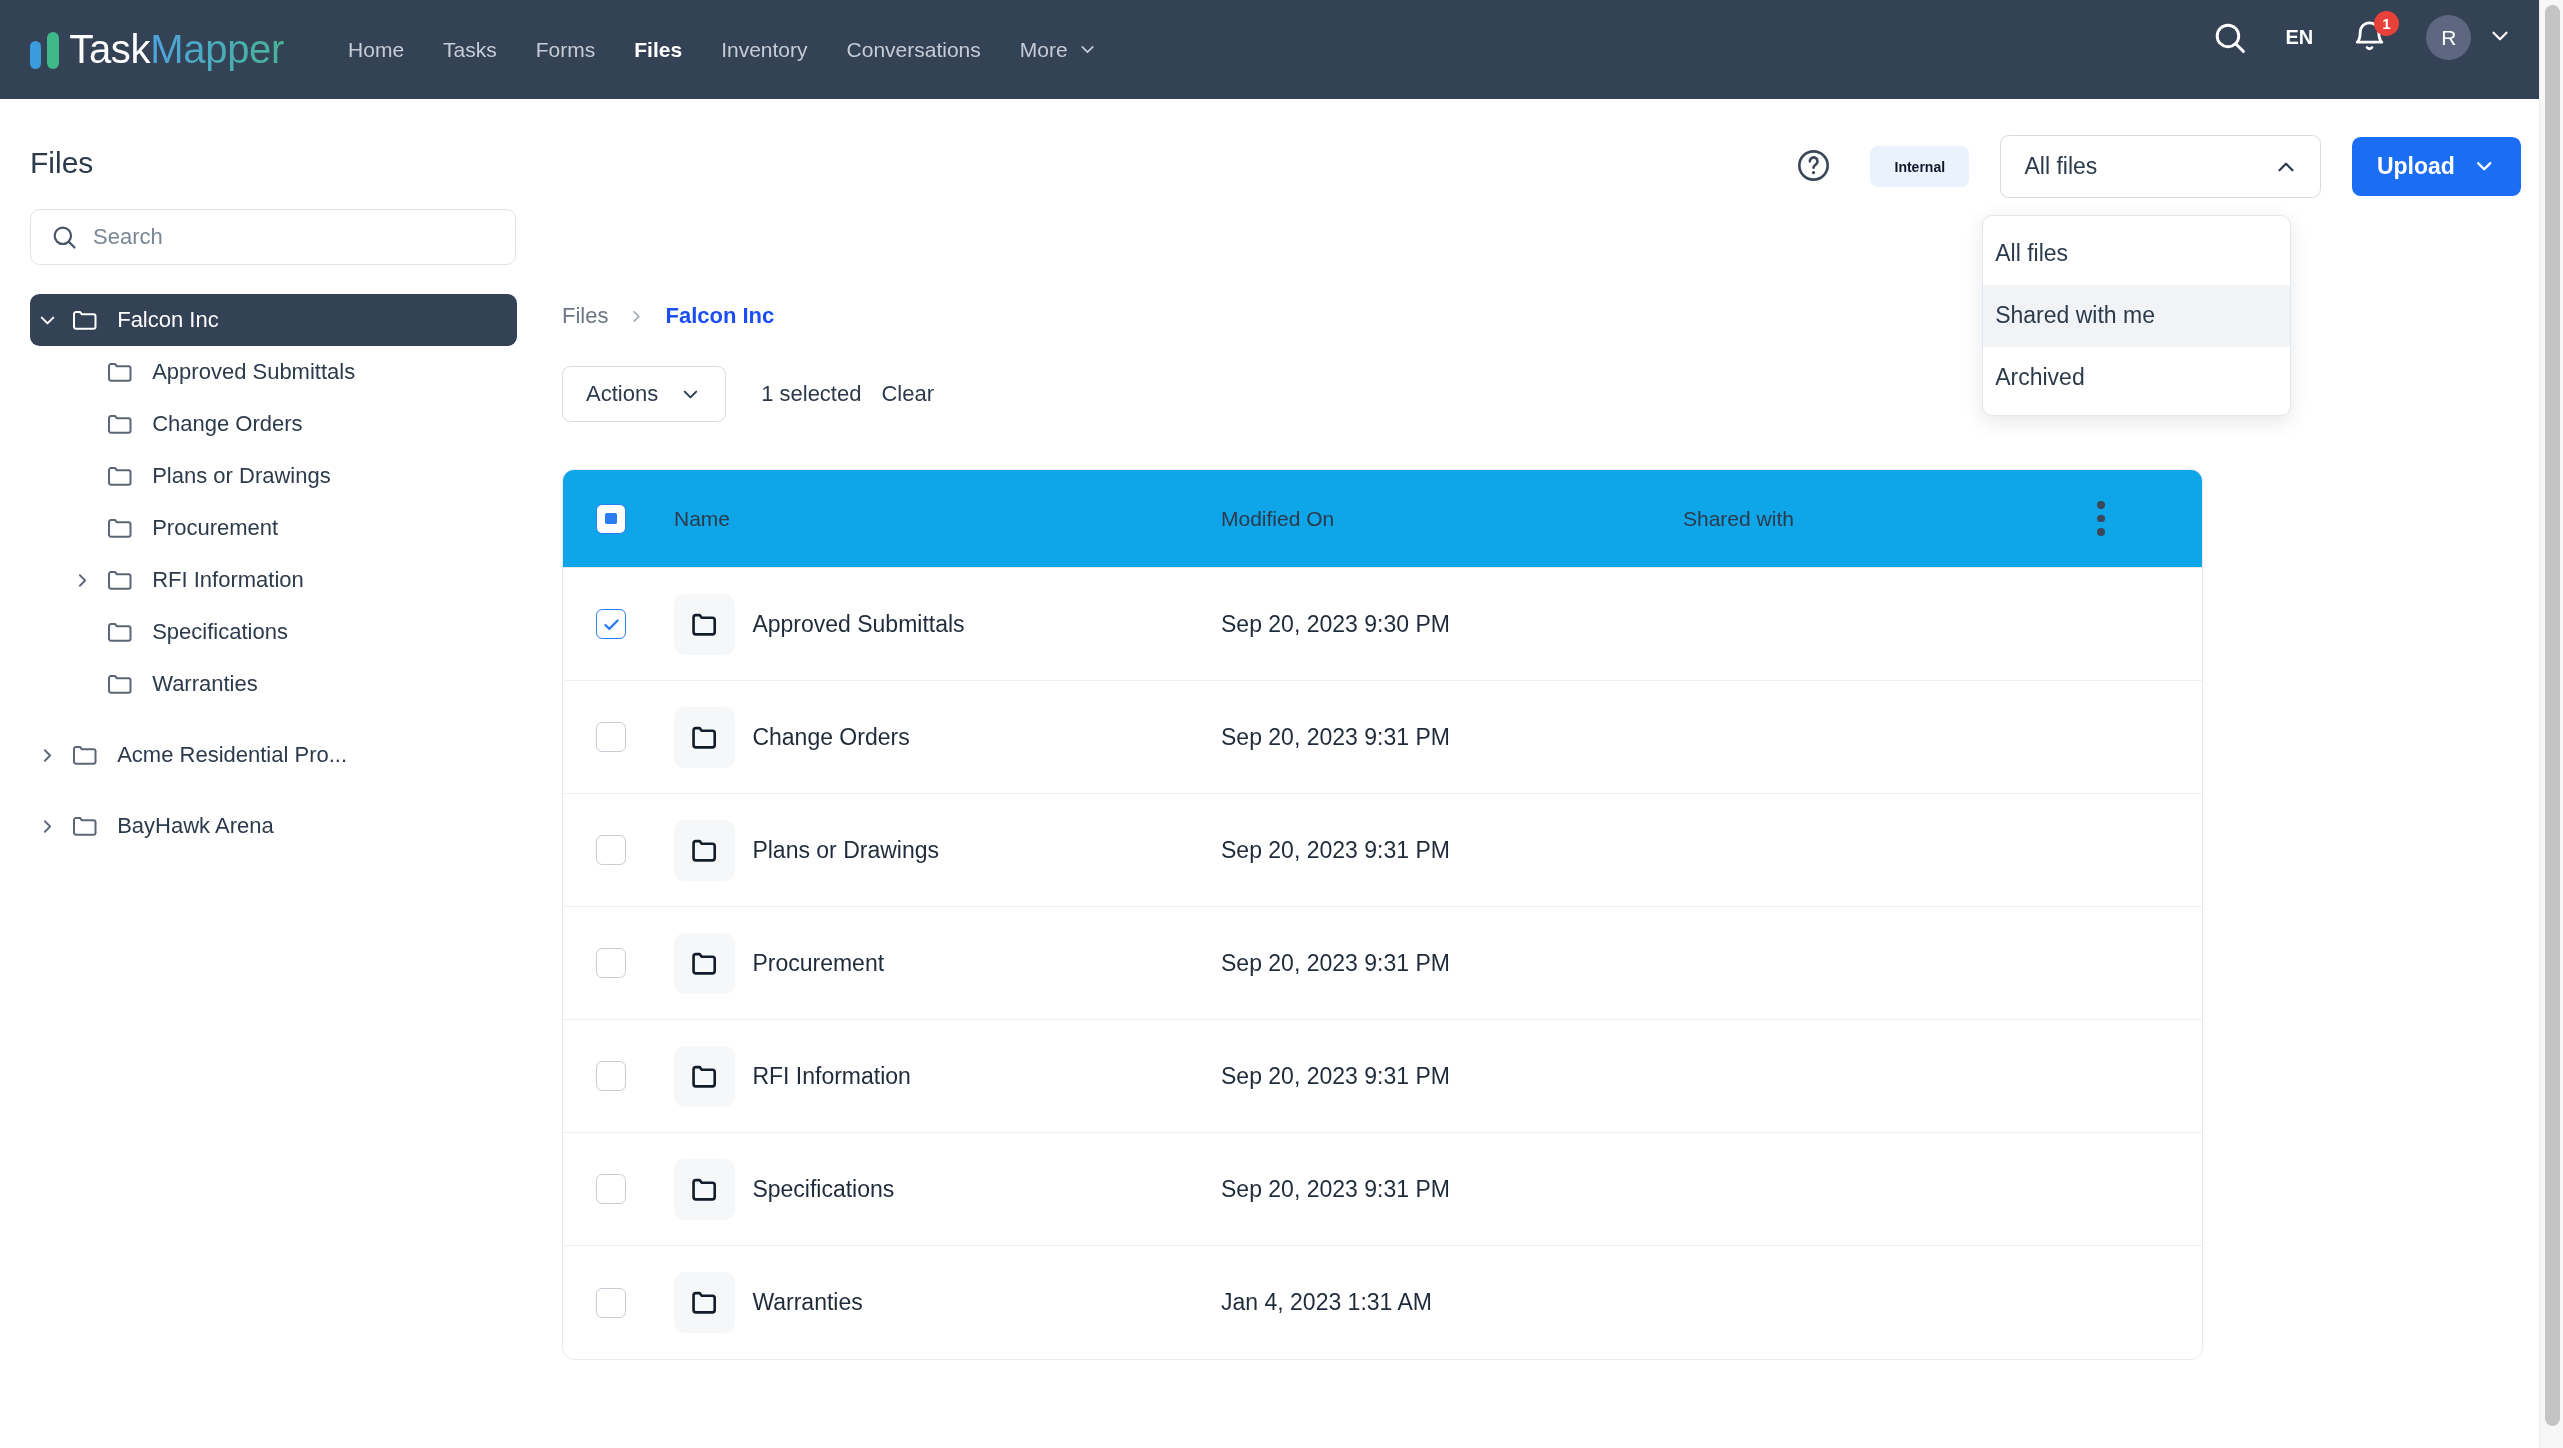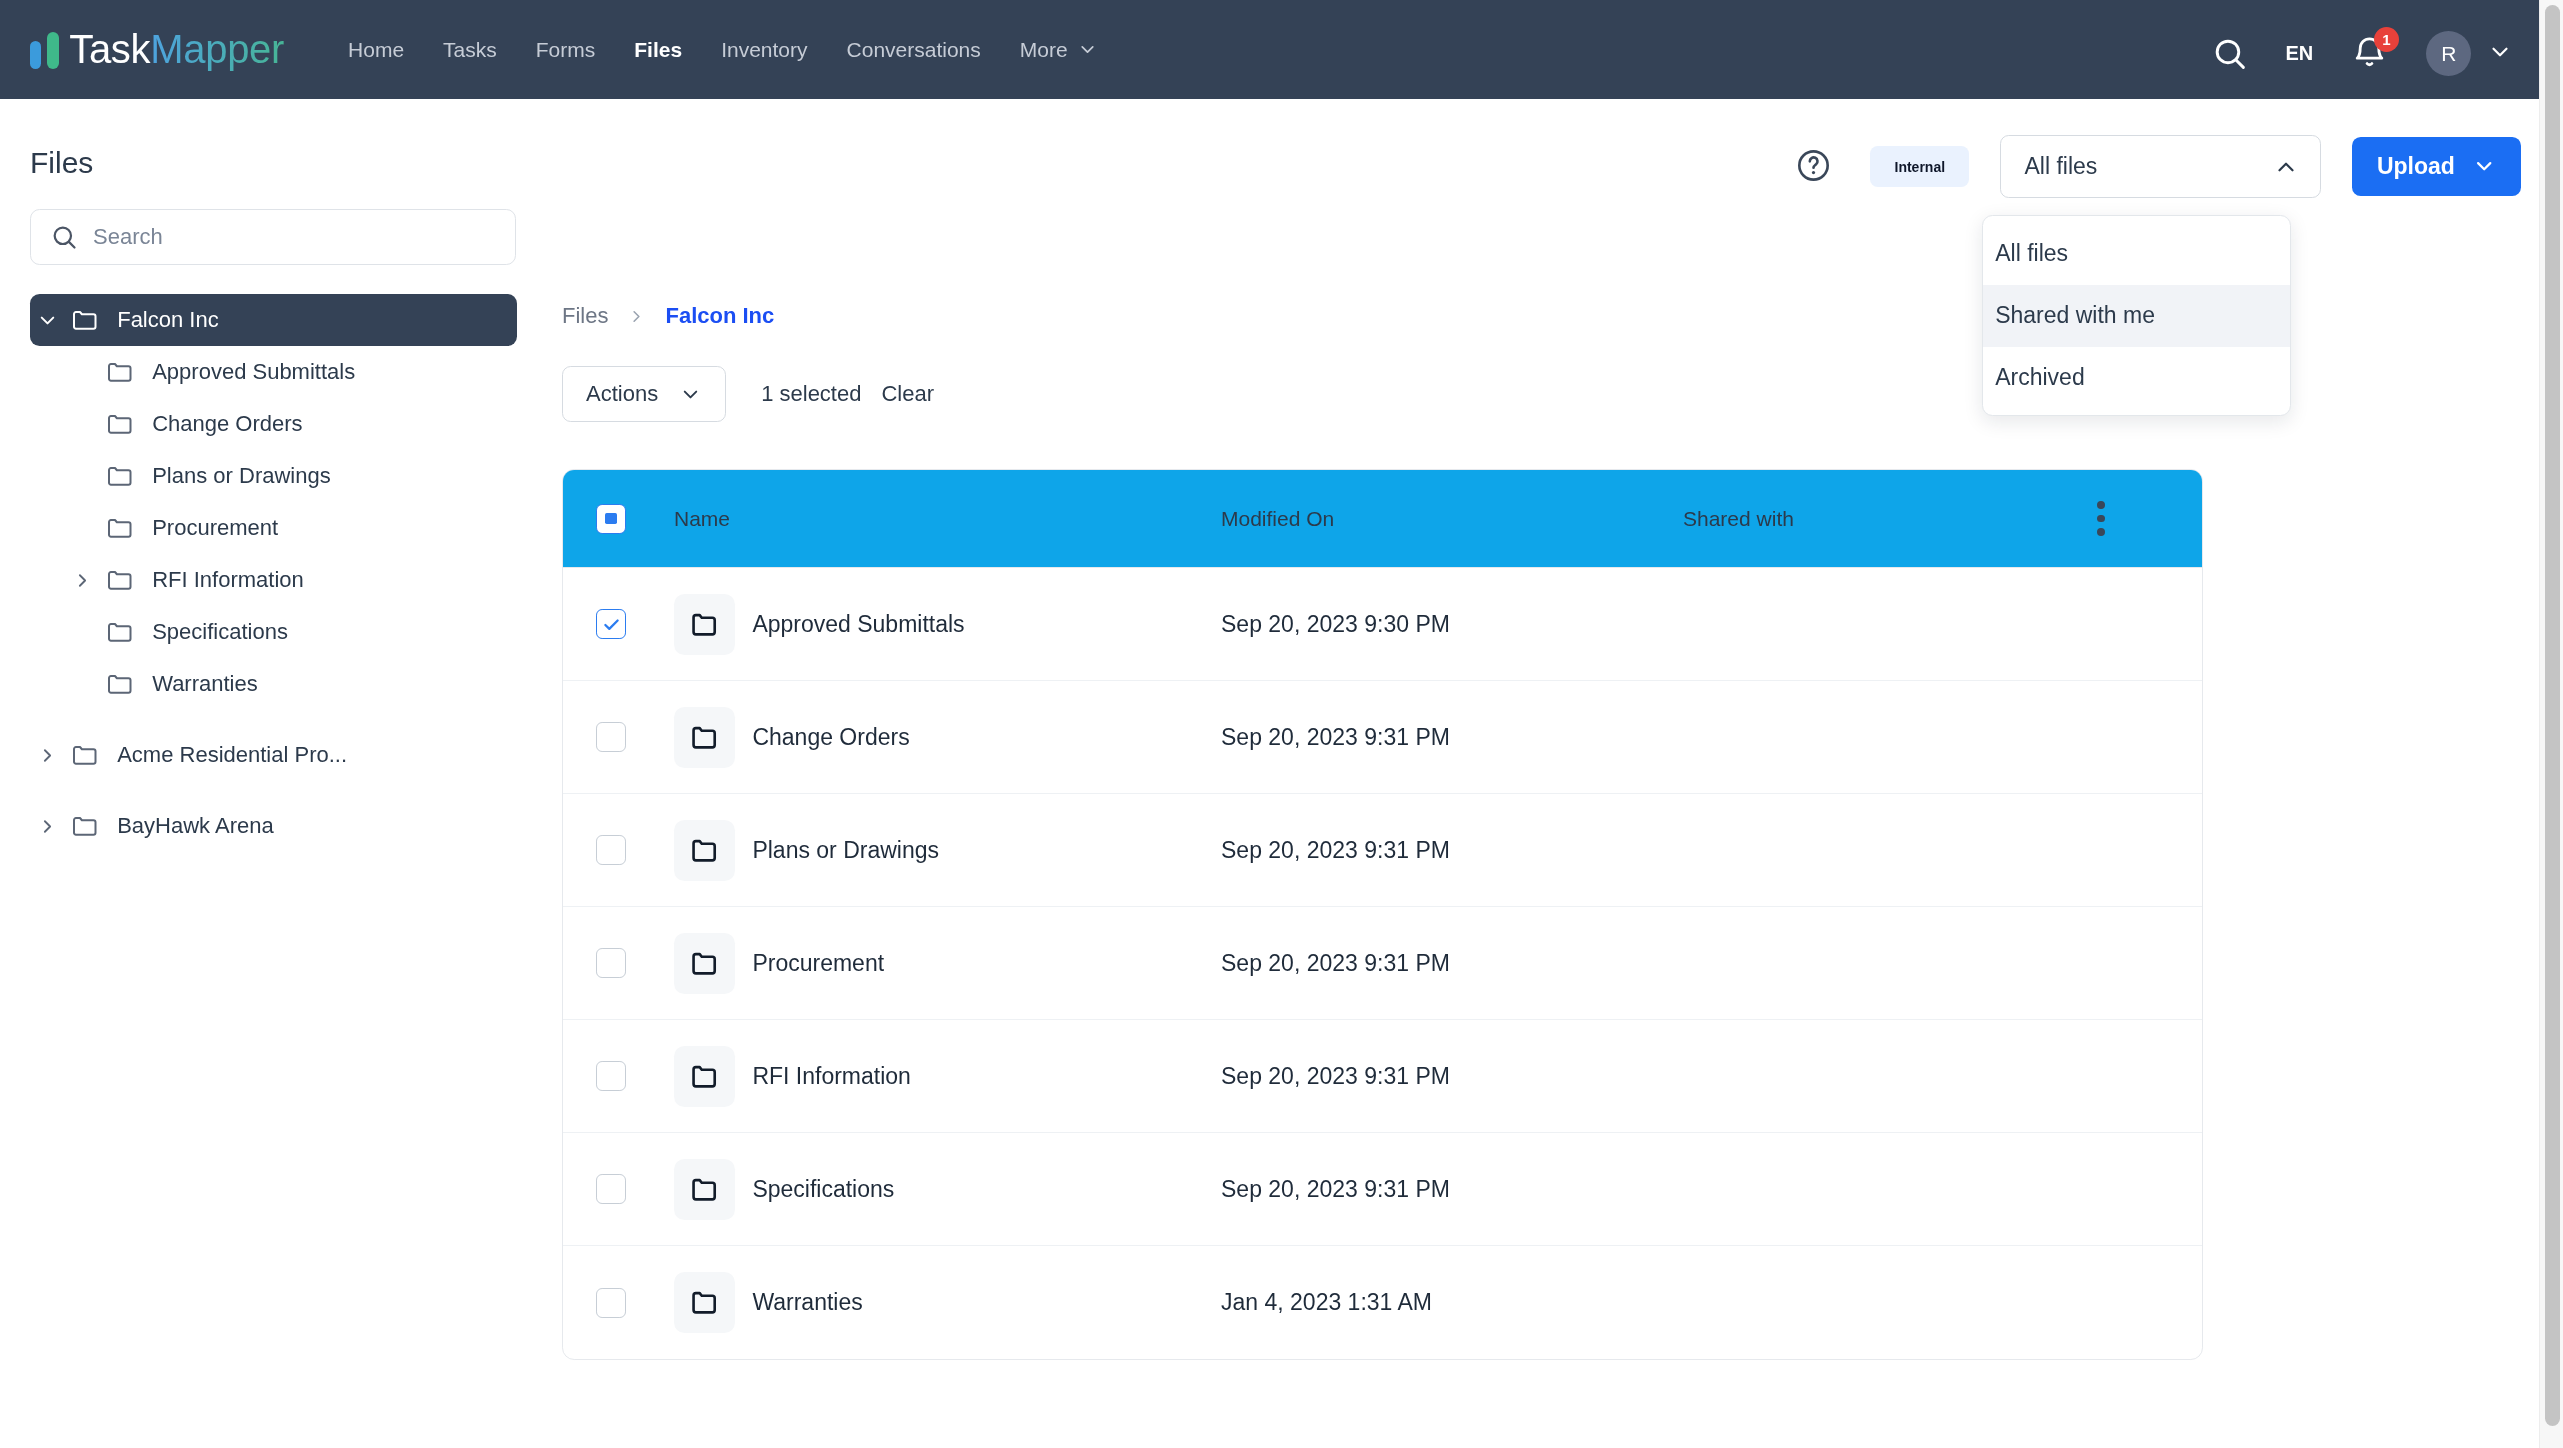--- a/index.html
+++ b/index.html
@@ -25,21 +25,21 @@
   .logo-mapper { background: linear-gradient(90deg,#4ea3df 0%, #47b596 100%);
                  -webkit-background-clip:text; background-clip:text; color:transparent; }
 
   .nav-links { display:flex; align-items:center; margin-left: 45px; gap: 1px; }
   .nav-link {
     color:#c6ccd6; font-size:21px; padding: 8.7px 19px; cursor:pointer; white-space:nowrap;
   }
   .nav-link.active { color:#ffffff; font-weight:700; }
   .nav-more { display:flex; align-items:center; gap:9.6px; }
 
-  .nav-right { position:absolute; right: 0px; top:16px; height:75px; display:flex; align-items:center; gap:0px;justify-content:space-between; }
+  .nav-right { position:absolute; right: 0px; top:0; height:75px; display:flex; align-items:center; gap:0px;justify-content:space-between; }
   .nav-icon-btn { display:flex; align-items:center; justify-content:center; cursor:pointer; }
   .lang { color:#ffffff; font-size:20px; font-weight:700; margin: 0 38px 0 38px; cursor:pointer; }
   .bell-wrap { position:relative; width:37px; height:37px; }
   .badge {
     position:absolute; right:-10.5px; top:-7.8px; min-width:25px; height:25px; border-radius:13px;
     background:#e8413a; color:#fff; font-size:15px; font-weight:700;
     display:flex; align-items:center; justify-content:center; padding:0 5.2px;
   }
   .avatar {
     width:45px; height:45px; border-radius:50%; background:#5d6880; color:#fff;

